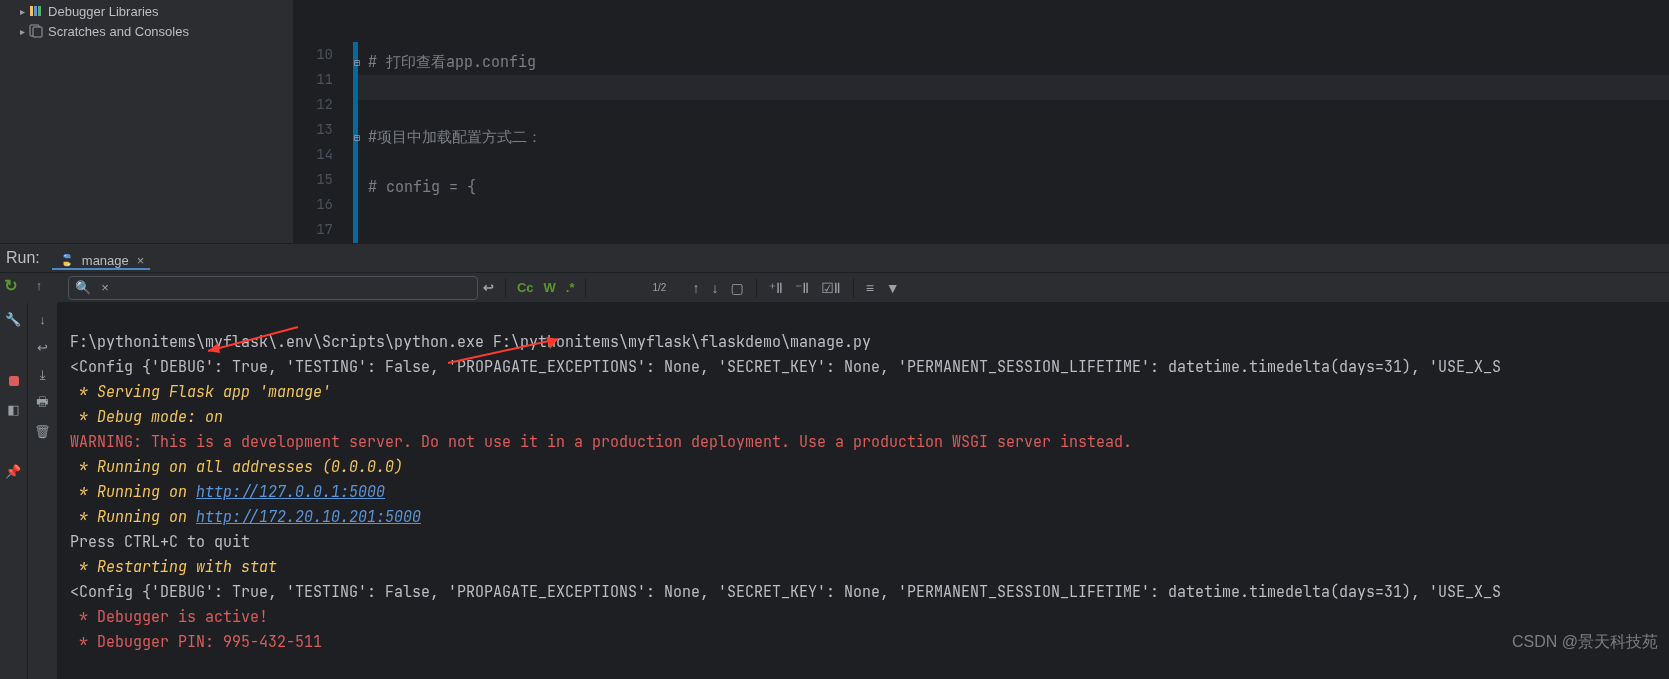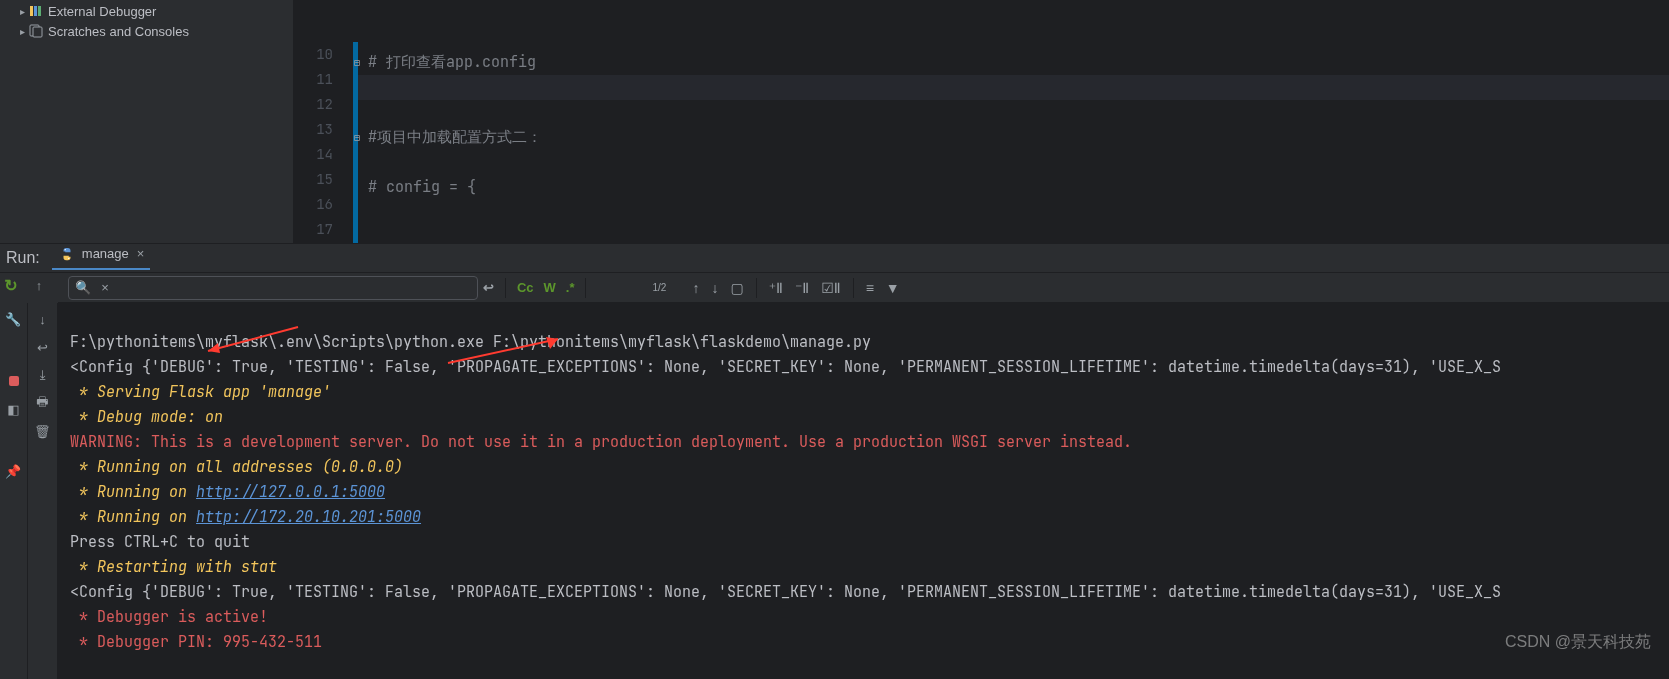--- a/index.html
+++ b/index.html
@@ -57,21 +57,21 @@
     height: 30px;
     background: #2b2d30;
     border-top: 1px solid #1e1f22;
     border-bottom: 1px solid #1e1f22;
     display: flex;
     align-items: center;
     padding-left: 6px;
   }
   .run-label { font-size: 16px; color: #bcbec4; margin-right: 12px; }
   .run-tab {
-    display: flex; align-items: flex-start;
+    display: flex; align-items: flex-end;
     height: 24px;
     padding: 0 6px 0 8px;
     border-bottom: 2px solid #4a88c7;
     background: #2b2d30;
   }
   .run-tab .py-icon { width:16px; height:16px; margin-right:6px; display:inline-flex; align-items:center;}
   .run-tab-close { color: #9aa0a6; margin-left: 8px; font-size: 13px; cursor:pointer;}
   .toolbar-row {
     height: 30px;
     background: #2b2d30;
@@ -132,21 +132,21 @@
     color: #bcbec4;
     white-space: pre;
     overflow: hidden;
     position: relative;
   }
   .c-warn { color: #f2c55c; font-style: italic; }
   .c-red { color: #db5c5c; margin-top: 38px; }
   .c-link { color: #5c94d6; text-decoration: underline; cursor:pointer;}
   .watermark {
     position: fixed;
-    right: 18px;
+    right: 11px;
     bottom: 26px;
     color: rgba(200,200,200,0.55);
     font-size: 16px;
     font-family: "Microsoft YaHei", sans-serif;
     pointer-events: none;
   }
   .stop-square { width:10px;height:10px;background:#db5c5c;border-radius:2px;}
   .restart-arrow { color:#5c962c; font-weight:bold; font-size:16px;}
   svg.arrow-annot { position:absolute; pointer-events:none; }
 </style>
@@ -157,21 +157,21 @@
   <div class="project-tree">
     <div class="tree-row">
       <span class="arrow">▸</span>
       <span class="tree-icon">
         <svg width="14" height="14" viewBox="0 0 14 14">
             <rect x="1" y="2" width="3" height="10" fill="#f2c55c"></rect>
             <rect x="5" y="2" width="3" height="10" fill="#5c94d6"></rect>
             <rect x="9" y="2" width="3" height="10" fill="#5cad72"></rect>
           </svg>
       </span>
-      <span>External Debugger</span>
+      <span>Debugger Libraries</span>
     </div>
     <div class="tree-row">
       <span class="arrow">▸</span>
       <span class="tree-icon">
         <svg width="14" height="14" viewBox="0 0 14 14">
             <rect x="1" y="1" width="9" height="11" rx="1" fill="none" stroke="#9aa0a6"></rect>
             <rect x="4" y="3" width="9" height="10" rx="1" fill="#2b2d30" stroke="#9aa0a6"></rect>
           </svg>
       </span>
       <span>Scratches and Consoles</span>

